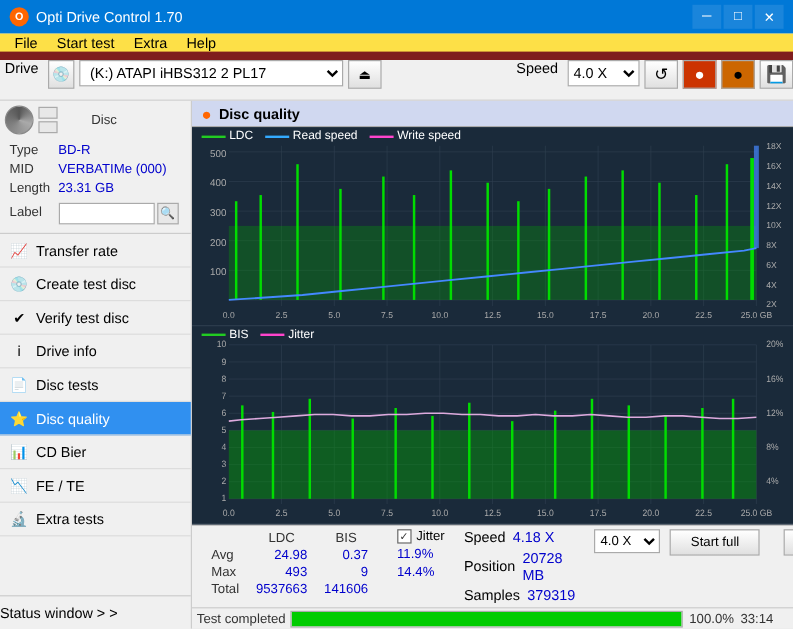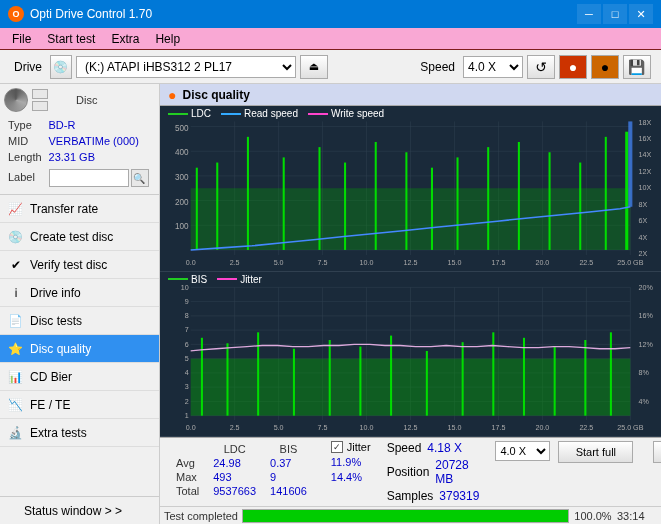--- a/index.html
+++ b/index.html
@@ -14,36 +14,35 @@
       padding: 0 8px;
       justify-content: space-between;
     }
     .title-bar-left { display: flex; align-items: center; gap: 6px; }
     .title-icon { width: 16px; height: 16px; background: #ff6600; border-radius: 50%; display: flex; align-items: center; justify-content: center; font-size: 9px; color: white; font-weight: bold; }
     .title-text { font-size: 12px; }
     .title-controls { display: flex; gap: 2px; }
     .title-btn { width: 24px; height: 20px; background: rgba(255,255,255,0.1); border: none; color: white; cursor: pointer; font-size: 11px; display: flex; align-items: center; justify-content: center; }
     
     .menu-bar {
-      background: #f9a8d4;
-      border-bottom: 1px solid #7f1d1d;
+      background: #fde047;
+      border-bottom: 7px solid #7f1d1d;
       height: 22px;
       display: flex;
       align-items: center;
       padding: 0 4px;
     }
     .menu-item { padding: 2px 8px; font-size: 12px; cursor: pointer; }
     
     .toolbar {
       background: #f0f0f0;
       border-bottom: 1px solid #ccc;
       height: 34px;
       display: flex;
-      align-items: center;
-      padding: 0 10px;
+      padding: 0 0;
       gap: 4px;
     }
     .toolbar-label { font-size: 12px; padding: 0 4px; }
     .drive-select {
       height: 22px;
       min-width: 220px;
       font-size: 12px;
       border: 1px solid #aaa;
       background: white;
       padding: 0 4px;
@@ -122,21 +121,21 @@
       width: 16px; height: 16px;
       display: flex; align-items: center; justify-content: center;
       font-size: 12px;
     }
     
     .status-bar-side {
       border-top: 1px solid #ccc;
       height: 28px;
       display: flex;
       align-items: center;
-      padding: 0 24px;
+      padding: 0 0;
       cursor: pointer;
       font-size: 12px;
       gap: 4px;
     }
     
     .right-panel {
       flex: 1;
       display: flex;
       flex-direction: column;
       background: #e8e8e8;
@@ -193,21 +192,21 @@
       border-top: 1px solid #aaa;
       padding: 3px 8px;
       display: flex;
       gap: 8px;
       align-items: flex-start;
       flex-shrink: 0;
     }
     
     .stats-table { font-size: 11px; }
     .stats-table th { text-align: center; padding: 0 6px; font-weight: normal; color: #333; }
-    .stats-table td { text-align: left; padding: 0 6px; color: #0000cc; }
+    .stats-table td { text-align: right; padding: 0 6px; color: #0000cc; }
     .stats-table td.label { color: #333; text-align: left; }
     
     .jitter-section { display: flex; align-items: center; gap: 4px; font-size: 11px; }
     .checkbox { width: 12px; height: 12px; border: 1px solid #666; background: white; display: flex; align-items: center; justify-content: center; cursor: pointer; }
     .checked::after { content: '✓'; font-size: 9px; color: #333; }
     .speed-row { display: flex; gap: 6px; align-items: center; }
     .speed-val { color: #0000cc; }
     .speed-select-sm {
       height: 20px; width: 55px; font-size: 11px;
       border: 1px solid #aaa; background: white;

